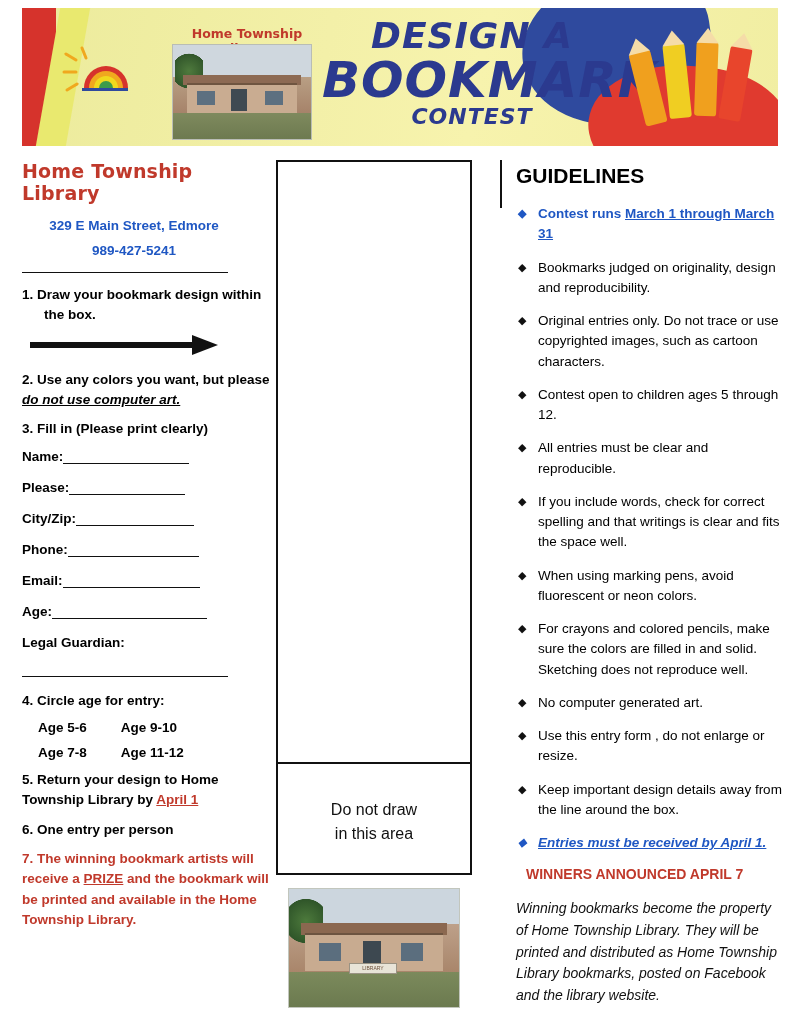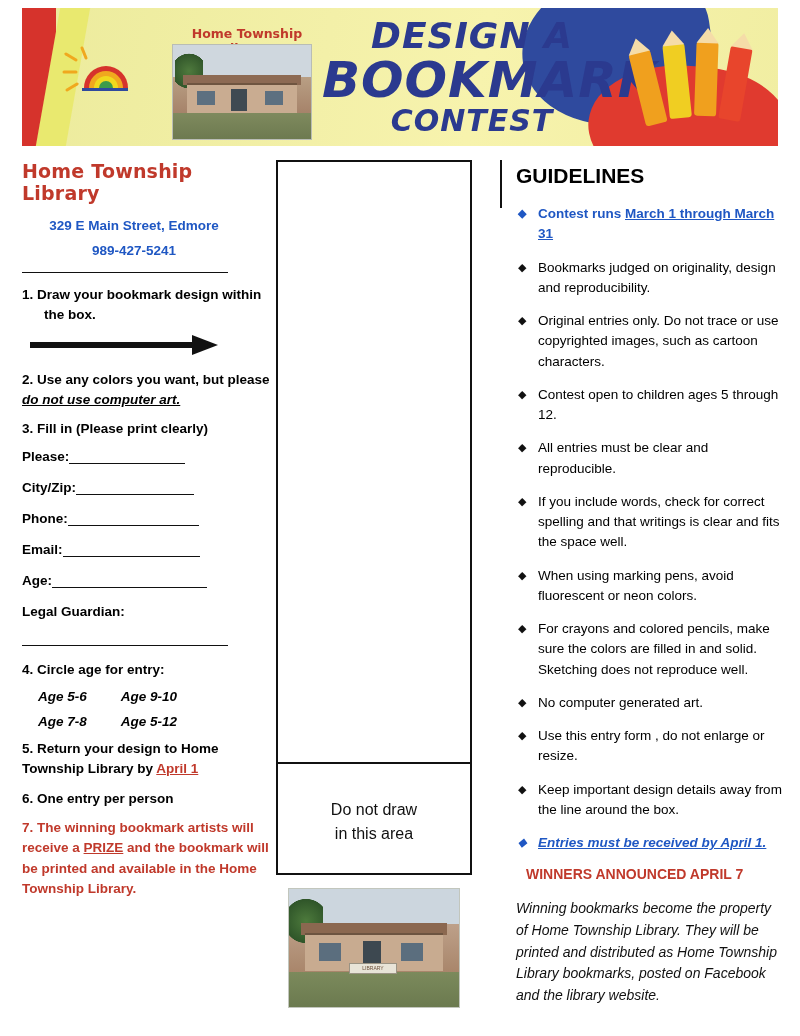--- a/index.html
+++ b/index.html
@@ -106,21 +106,21 @@
     font-family: "DejaVu Sans", sans-serif;
     font-weight: bold;
     font-style: italic;
     line-height: 1.02;
     letter-spacing: 1px;
     text-align: center;
   }
   .banner-title div { font-size: 38px; }
   .banner-title .l1 { font-size: 36px; }
   .banner-title .l2 { font-size: 50px; }
-  .banner-title .l3 { font-size: 30px; font-style: italic; }
+  .banner-title .l3 { font-size: 22px; font-style: italic; }
 
   .blue-blob {
     position: absolute;
     right: 66px; top: -34px;
     width: 190px; height: 150px;
     background: #2f4a9e;
     border-radius: 50% 40% 46% 50%;
     transform: rotate(-8deg);
   }
   .red-blob {
@@ -226,21 +226,20 @@
   }
   .guardian-rule {
     width: 206px;
     border-top: 1.5px solid #111;
     margin: 26px 0 14px 0;
   }
   .ages-row {
     font-size: 13.5px;
     font-weight: bold;
     margin: 6px 0 10px 16px;
-    font-style: italic;
   }
   .ages-row span.a2 { margin-left: 34px; }
   .redlink { color: #c0392b; text-decoration: underline; font-weight: bold; }
   .step7 {
     color: #c0392b;
     font-weight: bold;
     font-size: 13.5px;
     line-height: 1.5;
   }
 
@@ -420,31 +419,32 @@
 
   <div class="arrow">
     <div class="shaft"></div>
     <div class="head"></div>
   </div>
 
   <div class="step"><span>2. Use any colors you want, but please </span><span class="u">do not use computer art.</span></div>
 
   <div class="step">3. Fill in (Please print clearly)</div>
 
+  <div class="field"><span>Name:</span><span class="line" style="width:126px"></span></div>
   <div class="field"><span>Please:</span><span class="line" style="width:116px"></span></div>
   <div class="field"><span>City/Zip:</span><span class="line" style="width:118px"></span></div>
   <div class="field"><span>Phone:</span><span class="line" style="width:131px"></span></div>
   <div class="field"><span>Email:</span><span class="line" style="width:137px"></span></div>
   <div class="field"><span>Age:</span><span class="line" style="width:155px"></span></div>
   <div class="field"><span>Legal Guardian:</span></div>
   <div class="guardian-rule"></div>
 
   <div class="step">4. Circle age for entry:</div>
   <div class="ages-row"><span>Age 5-6</span><span class="a2">Age 9-10</span></div>
-  <div class="ages-row"><span>Age 7-8</span><span class="a2">Age 5-12</span></div>
+  <div class="ages-row"><span>Age 7-8</span><span class="a2">Age 11-12</span></div>
 
   <div class="step"><span>5. Return your design to Home Township Library by </span><span class="redlink">April 1</span></div>
 
   <div class="step">6. One entry per person</div>
 
   <div class="step7"><span>7. The winning bookmark artists will receive a </span><span style="text-decoration:underline">PRIZE</span><span> and the bookmark will be printed and available in the Home Township Library.</span></div>
 </div>
 
 <div class="drawbox">
   <div class="drawbox-divider"></div>

